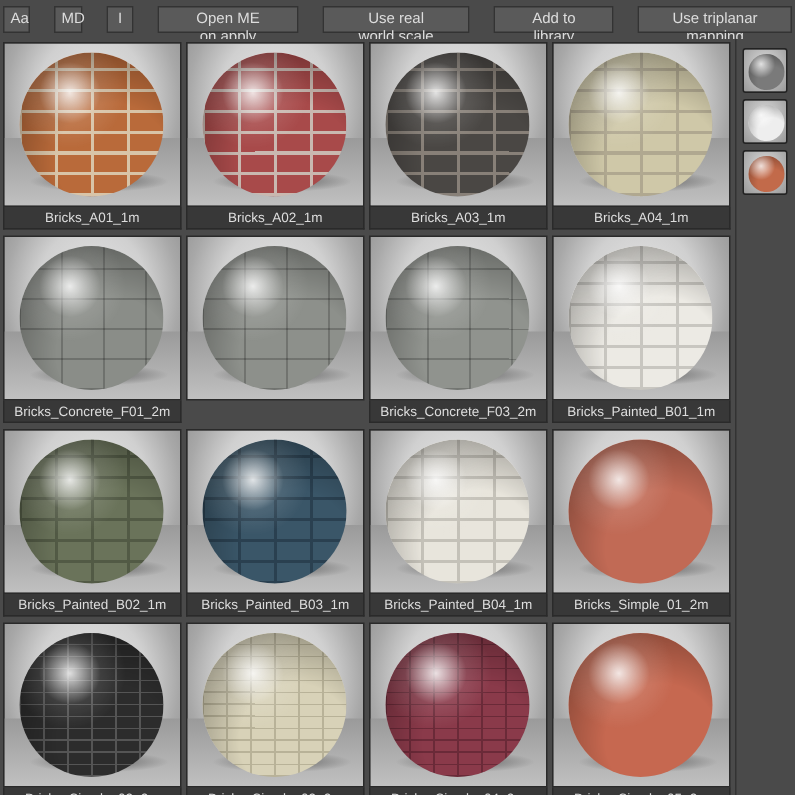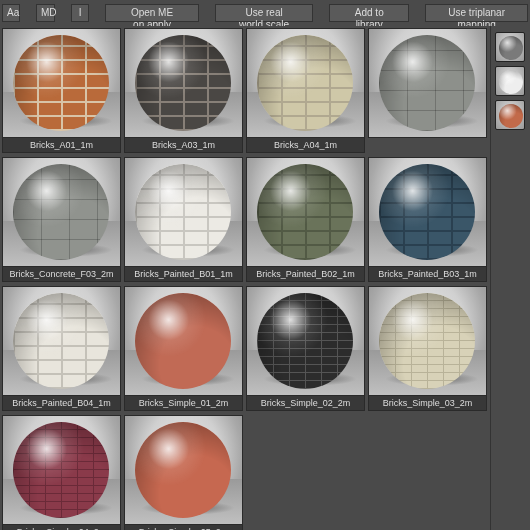--- a/index.html
+++ b/index.html
@@ -152,31 +152,47 @@
             <div class="floor"></div>
             <div class="shadow"></div>
             <div class="ball brick" style="--base: #b96a3a; --mortar: #d8c4a8;"></div>
           </div>
           <div class="label">Bricks_A01_1m</div>
         </div>
         <div class="cell">
           <div class="thumb">
             <div class="floor"></div>
             <div class="shadow"></div>
+            <div class="ball brick" style="--base: #a84a4a; --mortar: #c9b8b0;"></div>
+          </div>
+          <div class="label">Bricks_A02_1m</div>
+        </div>
+        <div class="cell">
+          <div class="thumb">
+            <div class="floor"></div>
+            <div class="shadow"></div>
             <div class="ball brick" style="--base: #4a4744; --mortar: #888078;"></div>
           </div>
           <div class="label">Bricks_A03_1m</div>
         </div>
         <div class="cell">
           <div class="thumb">
             <div class="floor"></div>
             <div class="shadow"></div>
             <div class="ball brick" style="--base: #cfc8a8; --mortar: #b0a890;"></div>
           </div>
           <div class="label">Bricks_A04_1m</div>
+        </div>
+        <div class="cell">
+          <div class="thumb">
+            <div class="floor"></div>
+            <div class="shadow"></div>
+            <div class="ball concrete" style="--base: #8a8d88; --mortar: #6b6e68;"></div>
+          </div>
+          <div class="label">Bricks_Concrete_F01_2m</div>
         </div>
         <div class="cell">
           <div class="thumb">
             <div class="floor"></div>
             <div class="shadow"></div>
             <div class="ball concrete" style="--base: #8d908b; --mortar: #6e716b;"></div>
           </div>
         </div>
         <div class="cell">
           <div class="thumb">

